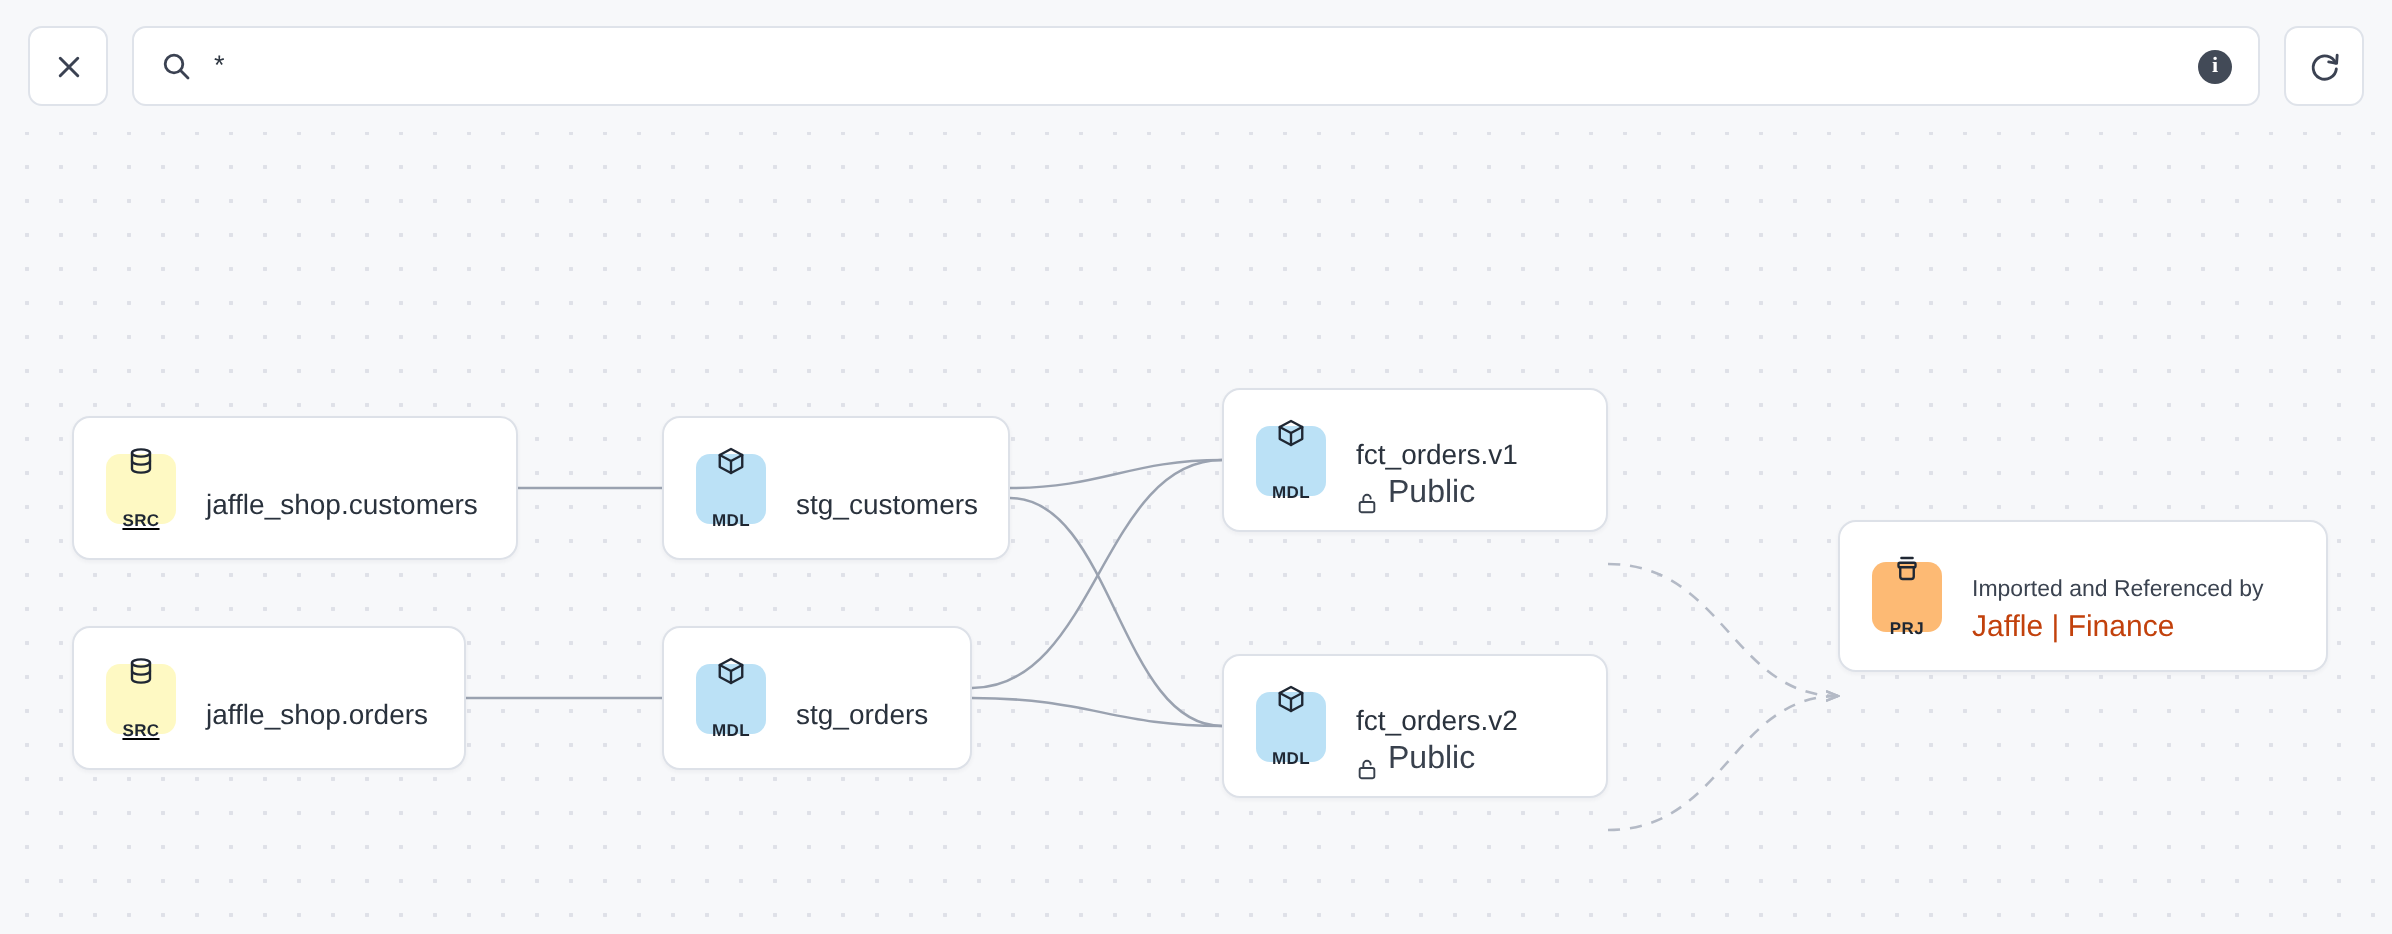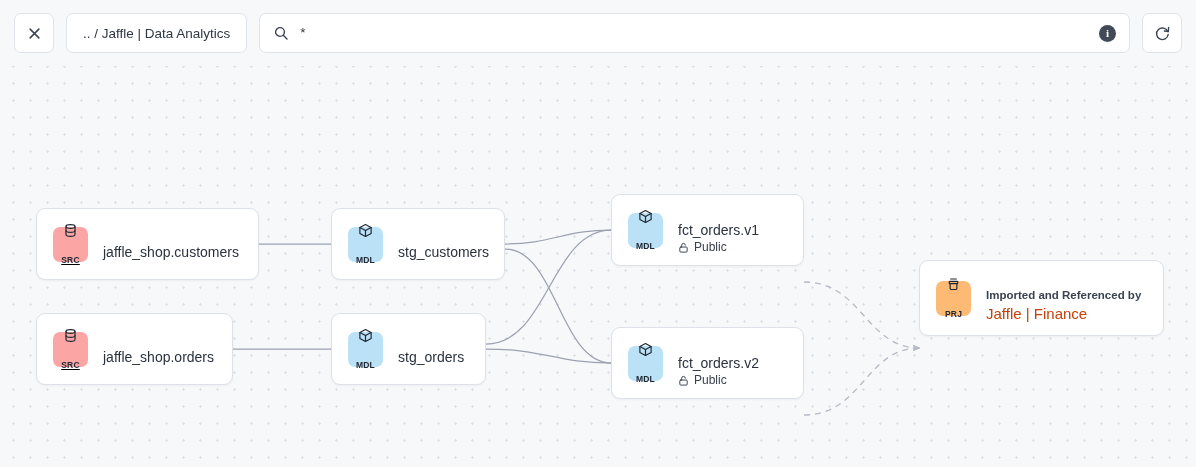--- a/index.html
+++ b/index.html
@@ -142,46 +142,46 @@
     width: 35px;
     height: 35px;
     border-radius: 7px;
     display: flex;
     flex-direction: column;
     align-items: center;
     justify-content: center;
     flex: 0 0 auto;
     gap: 17px;
   }
-  .badge.src { background: #fca5a5; text-decoration: underline; }
+  .badge.src { background: #fef9c3; text-decoration: underline; }
   .badge.mdl { background: #bbe1f6; }
   .badge.prj { background: #fdba74; }
 
   .badge-ico { line-height: 0; }
   .badge-txt {
     font-size: 8.5px;
     font-weight: 700;
     color: #1f2733;
     letter-spacing: 0.2px;
     line-height: 1;
     margin-top: 1px;
   }
 
   .node-body { display: flex; flex-direction: column; justify-content: center; gap: 3px; min-width: 0; margin-top: 16px; }
   .node-title { font-size: 14px; color: #2a323d; white-space: nowrap; line-height: 1.15; }
   .node-sub {
-    font-size: 12px;
+    font-size: 16px;
     color: #39414d;
     display: flex;
-    align-items: center;
+    align-items: flex-end;
     gap: 5px;
     white-space: nowrap;
     line-height: 1.15;
   }
-  .node-caption { font-size: 11.5px; color: #3b4350; white-space: nowrap; line-height: 1.15; font-weight: bold; }
+  .node-caption { font-size: 11.5px; color: #3b4350; white-space: nowrap; line-height: 1.15; }
   .node-name-lg { font-size: 15px; color: #c2410c; white-space: nowrap; line-height: 1.15; }
 </style>
 </head>
 <body>
 
 <div id="app">
 
   <div class="canvas">
 
     <svg class="edges" viewBox="0 0 1196 415" xmlns="http://www.w3.org/2000/svg">
@@ -350,23 +350,20 @@
   <div class="toolbar">
 
     <div class="tb-btn" style="width:40px;">
       <span style="line-height:0;">
         <svg width="15" height="15" viewBox="0 0 24 24" fill="none" stroke="#3b4252" stroke-width="2.4" stroke-linecap="round">
           <path d="M5,5 L19,19 M19,5 L5,19"></path>
         </svg>
       </span>
     </div>
 
-    <div class="breadcrumb">
-      <span>.. / Jaffle | Data Analytics</span>
-    </div>
 
     <div class="searchbox">
       <span style="line-height:0;">
         <svg width="16" height="16" viewBox="0 0 24 24" fill="none" stroke="#3b4252" stroke-width="2.1" stroke-linecap="round">
           <circle cx="10.5" cy="10.5" r="6.6"></circle>
           <path d="M15.4,15.4 L21,21"></path>
         </svg>
       </span>
       <span class="search-value" placeholder="Search">*</span>
       <span class="info-badge">i</span>

